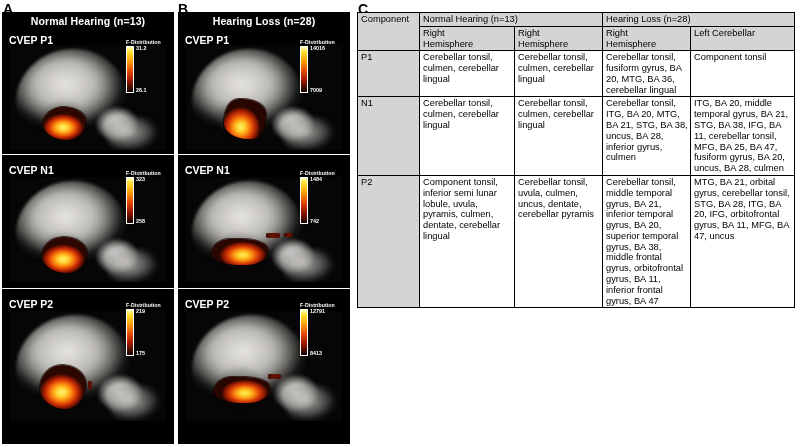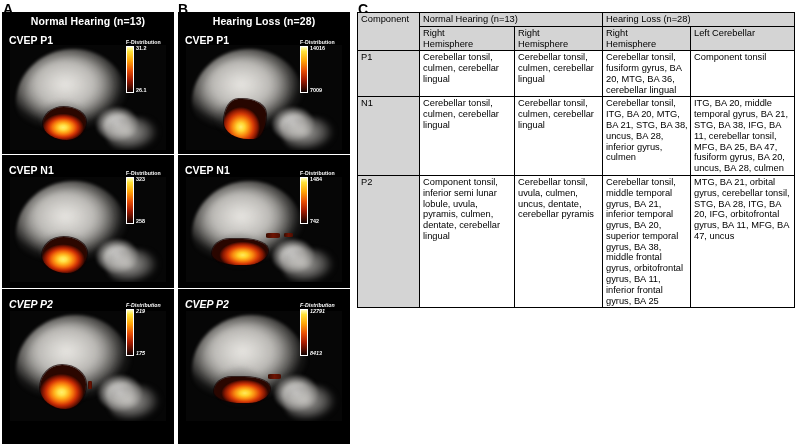--- a/index.html
+++ b/index.html
@@ -37,21 +37,21 @@
     pointer-events:none;
   }
 
   .brain-panel{
     position:absolute;left:0;width:172px;
     background:#000000;
     overflow:hidden;
   }
   .bp1{top:0;height:142px;}
   .bp2{top:143px;height:133px;}
-  .bp3{top:277px;height:155px;font-style:italic;}
+  .bp3{top:277px;height:155px;}
 
   .comp-label{
     position:absolute;left:7px;
     color:#ffffff;font-size:10.5px;font-weight:bold;
     z-index:6;
   }
 
   
   .mri{
     position:absolute;
@@ -390,20 +390,20 @@
           <td class="comp-cell">N1</td>
           <td>Cerebellar tonsil, culmen, cerebellar lingual</td>
           <td>Cerebellar tonsil, culmen, cerebellar lingual</td>
           <td>Cerebellar tonsil, ITG, BA 20, MTG, BA 21, STG, BA 38, uncus, BA 28, inferior gyrus, culmen</td>
           <td>ITG, BA 20, middle temporal gyrus, BA 21, STG, BA 38, IFG, BA 11, cerebellar tonsil, MFG, BA 25, BA 47, fusiform gyrus, BA 20, uncus, BA 28, culmen</td>
         </tr>
         <tr>
           <td class="comp-cell">P2</td>
           <td>Component tonsil, inferior semi lunar lobule, uvula, pyramis, culmen, dentate, cerebellar lingual</td>
           <td>Cerebellar tonsil, uvula, culmen, uncus, dentate, cerebellar pyramis</td>
-          <td>Cerebellar tonsil, middle temporal gyrus, BA 21, inferior temporal gyrus, BA 20, superior temporal gyrus, BA 38, middle frontal gyrus, orbitofrontal gyrus, BA 11, inferior frontal gyrus, BA 25</td>
+          <td>Cerebellar tonsil, middle temporal gyrus, BA 21, inferior temporal gyrus, BA 20, superior temporal gyrus, BA 38, middle frontal gyrus, orbitofrontal gyrus, BA 11, inferior frontal gyrus, BA 47</td>
           <td>MTG, BA 21, orbital gyrus, cerebellar tonsil, STG, BA 28, ITG, BA 20, IFG, orbitofrontal gyrus, BA 11, MFG, BA 47, uncus</td>
         </tr>
       </tbody>
     </table>
   </div>
 
 </div>
 
 </body></html>

